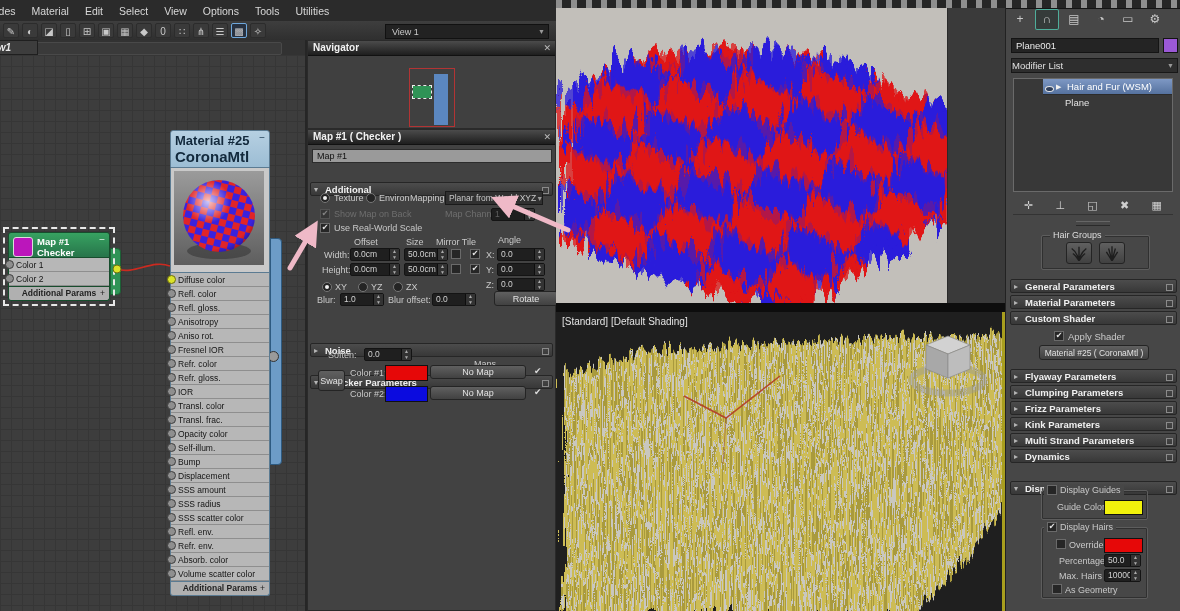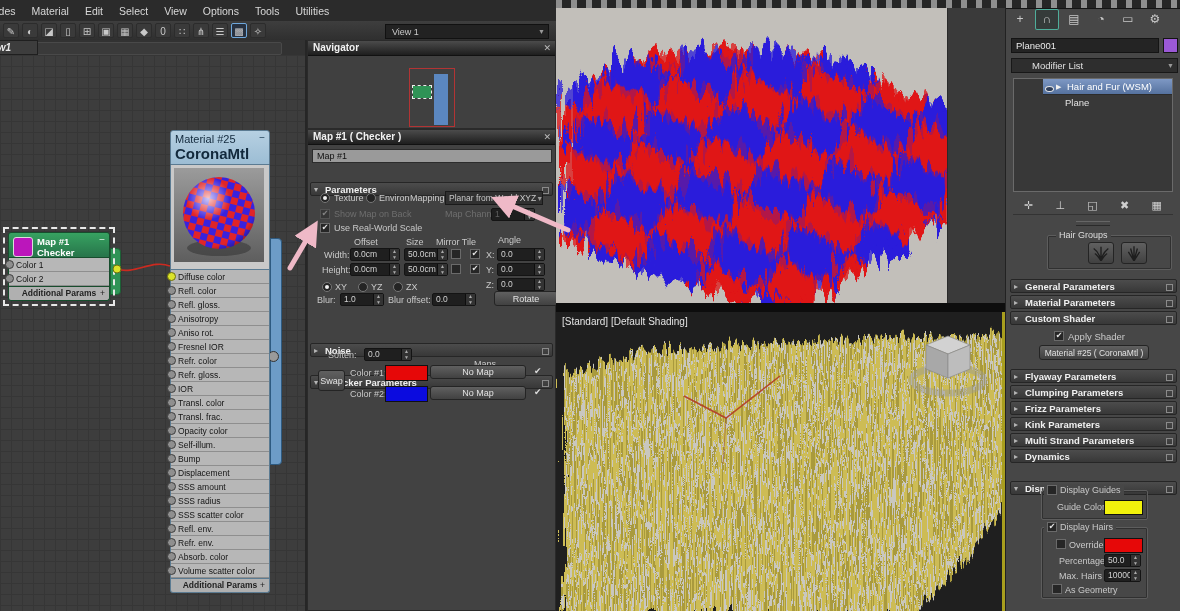--- a/index.html
+++ b/index.html
@@ -100,21 +100,21 @@
   <div class="abs" style="left:14px;top:42px;width:266px;height:11px;background:#3a3a3a;border:1px solid #494949;border-radius:2px;"></div>
   <div class="abs" id="viewtab">View1</div>
 
   <div class="abs" id="nodeview">
 
     <div class="abs" style="left:270px;top:183px;width:10px;height:225px;background:#6d9cc7;border:1px solid #2e5a80;border-radius:0 4px 4px 0;"></div>
     <div class="abs" style="left:268px;top:296px;width:9px;height:9px;border-radius:50%;background:#9a9a9a;border:1px solid #333;"></div>
 
     <div class="abs" style="left:170px;top:75px;width:100px;">
       <div style="background:linear-gradient(#b6d0e2,#9cbdd4);border:1px solid #5b7b92;border-radius:3px 3px 0 0;padding:2px 4px;position:relative;">
-        <div style="font-size:11px;font-weight:normal;color:#12293c;">Material #25</div>
+        <div style="font-size:13px;font-weight:bold;color:#12293c;">Material #25</div>
         <div style="font-size:15px;font-weight:bold;color:#12293c;">CoronaMtl</div>
         <span style="position:absolute;right:4px;top:1px;color:#1c3side;color:#1c3a52;font-size:10px;">−</span>
       </div>
       <div style="background:#c9c9c9;border:1px solid #5b7b92;border-top:none;padding:3px;">
         <svg width="90" height="94" viewBox="0 0 90 94">
           <defs>
             <linearGradient id="pvbg" x1="0" y1="0" x2="0" y2="1">
               <stop offset="0" stop-color="#9b9b9b"></stop>
                 <stop offset="1" stop-color="#5e5e5e"></stop>
             </linearGradient>
@@ -302,21 +302,21 @@
   </div>
 
   <div class="abs" style="left:307px;top:129px;width:249px;height:482px;background:#424242;border:1px solid #2a2a2a;box-sizing:border-box;">
     <div class="titlebar">
       <span>Map #1  ( Checker )</span>
       <span class="x">✕</span>
     </div>
     <div class="abs" style="left:4px;top:19px;width:240px;height:14px;background:#9a9a9a;border:1px solid #2c2c2c;font-size:9px;color:#111;line-height:13px;padding-left:4px;box-sizing:border-box;">Map #1</div>
 
     <div class="rb open abs" style="left:2px;top:37px;width:243px;">
-      <span>Parameters</span>
+      <span>Additional</span>
     </div>
 
     <span class="rad on abs" style="left:12px;top:63px;"></span>
     <span class="lb abs" style="left:26px;top:63px;">Texture</span>
     <span class="rad abs" style="left:58px;top:63px;"></span>
     <span class="lb abs" style="left:71px;top:63px;">Environ</span>
     <span class="lb abs" style="left:102px;top:63px;">Mapping:</span>
     <div class="abs" style="left:137px;top:61px;width:98px;height:14px;background:#303030;border:1px solid #1a1a1a;display:flex;align-items:center;box-sizing:border-box;">
       <span class="lb" style="flex:1;padding-left:3px;font-size:8.5px;">Planar from World XYZ</span>
       <span style="font-size:7px;color:#999;padding-right:2px;">▼</span>
@@ -525,21 +525,21 @@
         <span class="ctab">▤</span>
         <span class="ctab">◔</span>
         <span class="ctab">▭</span>
         <span class="ctab">⚙</span>
       </div>
 
     <div class="abs" style="left:5px;top:38px;width:148px;height:15px;background:#242424;border:1px solid #141414;font-size:9.5px;color:#e8e8e8;line-height:14px;padding-left:4px;box-sizing:border-box;">Plane001</div>
     <div class="abs" style="left: 157px; top: 38px; width: 15px; height: 15px; border: 1px solid rgb(20, 20, 20); box-sizing: border-box; background: rgb(155, 89, 214);"></div>
 
     <div class="abs" style="left:5px;top:58px;width:167px;height:15px;background:#2e2e2e;border:1px solid #181818;display:flex;align-items:center;box-sizing:border-box;">
-      <span style="flex:1;font-size:9.5px;color:#e0e0e0;padding-left:20px;">Modifier List</span>
+      <span style="flex:1;font-size:9.5px;color:#e0e0e0;padding-left:0;">Modifier List</span>
       <span style="font-size:7px;color:#999;padding-right:3px;">▼</span>
     </div>
 
     <div class="abs" style="left:7px;top:78px;width:160px;height:114px;background:#383838;border:1px solid #6a6a6a;box-sizing:border-box;padding-left:29px;">
       <div style="height:15px;display:flex;align-items:center;background:linear-gradient(#7e98c4,#55729f);">
         <span style="width:13px;text-align:center;">
           <span style="display:inline-block;width:9px;height:6px;border:1px solid #e8e8e8;border-radius:50%;box-sizing:border-box;background:#30405c;"></span>
         </span>
         <span style="width:11px;color:#f0f0f0;font-size:7px;">▶</span>
         <span style="font-size:9.5px;color:#ffffff;">Hair and Fur (WSM)</span>
@@ -553,21 +553,21 @@
 
     <span class="stooli">✛</span>
         <span class="stooli">⊥</span>
         <span class="stooli">◱</span>
         <span class="stooli">✖</span>
         <span class="stooli">▦</span>
       </div>
 
     <div class="abs" style="left:70px;top:221px;width:34px;height:3px;border-top:1px solid #666;border-bottom:1px solid #2a2a2a;"></div>
 
-    <div class="gbox abs" style="left:41px;top:235px;width:107px;height:33px;padding-left:16px;">
+    <div class="gbox abs" style="left:35px;top:235px;width:107px;height:33px;">
       <span class="legend">Hair Groups</span>
       <div style="display:flex;gap:7px;justify-content:center;margin-top:6px;">
         <span class="btn" style="width:26px;height:22px;display:inline-flex;align-items:center;justify-content:center;">
           <svg width="18" height="16" viewBox="0 0 32 28">
             <path d="M16,28 C14,18 9,10 3,6 M16,28 C16,16 16,8 16,3 M16,28 C18,16 24,10 29,6 M16,28 C11,20 8,16 5,15 M16,28 C21,20 24,16 27,15" stroke="#1e1e1e" stroke-width="2.4" fill="none"></path>
           </svg>
         </span>
         <span class="btn" style="width:26px;height:22px;display:inline-flex;align-items:center;justify-content:center;">
           <svg width="18" height="16" viewBox="0 0 32 28">
             <path d="M16,28 L10,6 M16,28 L16,2 M16,28 L22,6 M16,28 L6,12 M16,28 L26,12" stroke="#1e1e1e" stroke-width="2.4" fill="none"></path>

